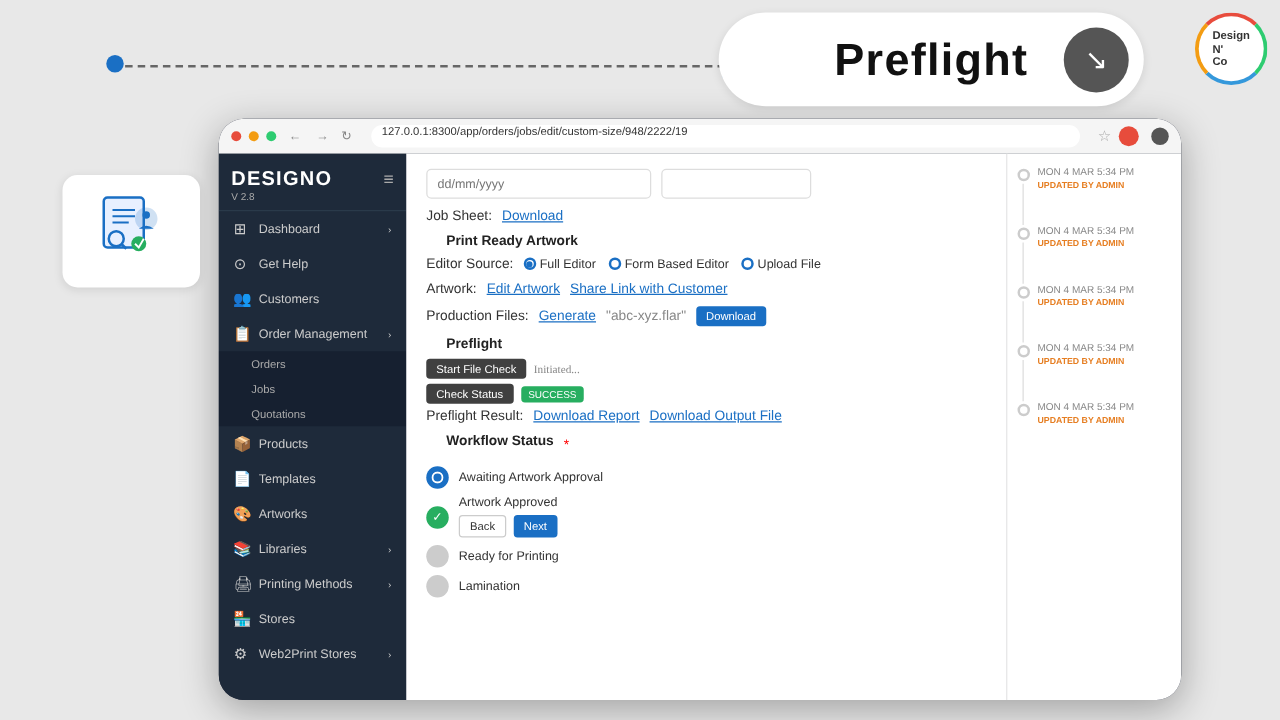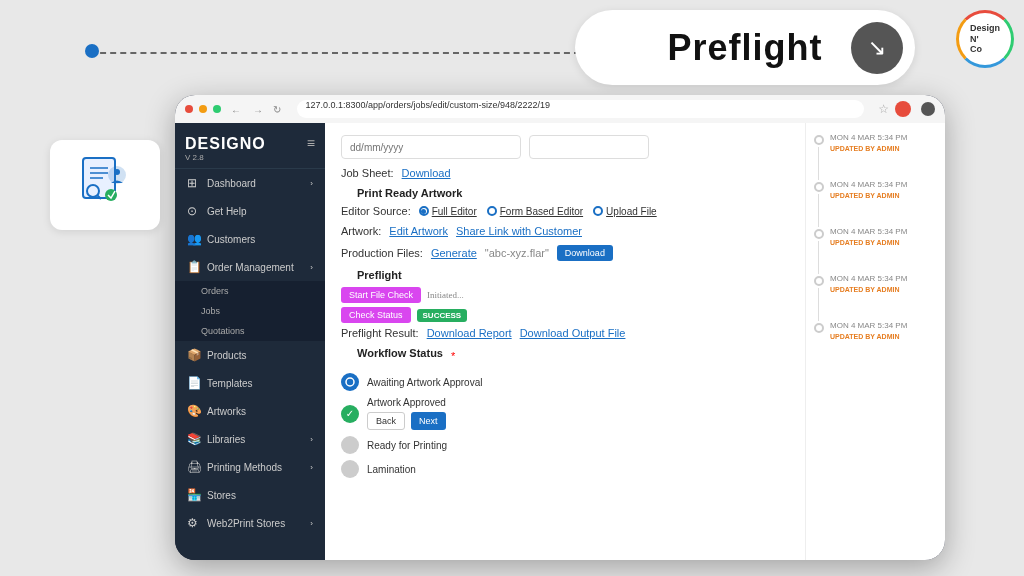--- a/index.html
+++ b/index.html
@@ -276,21 +276,20 @@
     .link-blue {
       color: #1a6fc4;
       text-decoration: underline;
       cursor: pointer;
     }
     .radio-group {
       display: flex;
       align-items: center;
       gap: 10px;
       font-size: 10px;
-      text-decoration: underline;
     }
     .radio-item {
       display: flex;
       align-items: center;
       gap: 3px;
     }
     .radio-dot {
       width: 10px;
       height: 10px;
       border-radius: 50%;
@@ -311,35 +310,35 @@
       border-radius: 3px;
       font-size: 9px;
       cursor: pointer;
       border: none;
     }
     .btn-primary {
       background: #1a6fc4;
       color: white;
     }
     .btn-dark {
-      background: #d946ef;
+      background: #404040;
       color: white;
     }
     .btn-outline {
       background: white;
       border: 1px solid #ccc;
       color: #333;
     }
     .badge-success {
       background: #27ae60;
       color: white;
       font-size: 8px;
       padding: 2px 6px;
       border-radius: 3px;
-      font-weight: 700;
+      font-weight: 400;
     }
     .preflight-section {
       margin-bottom: 8px;
     }
     .preflight-btns {
       display: flex;
       gap: 6px;
       align-items: center;
       margin-bottom: 4px;
     }

